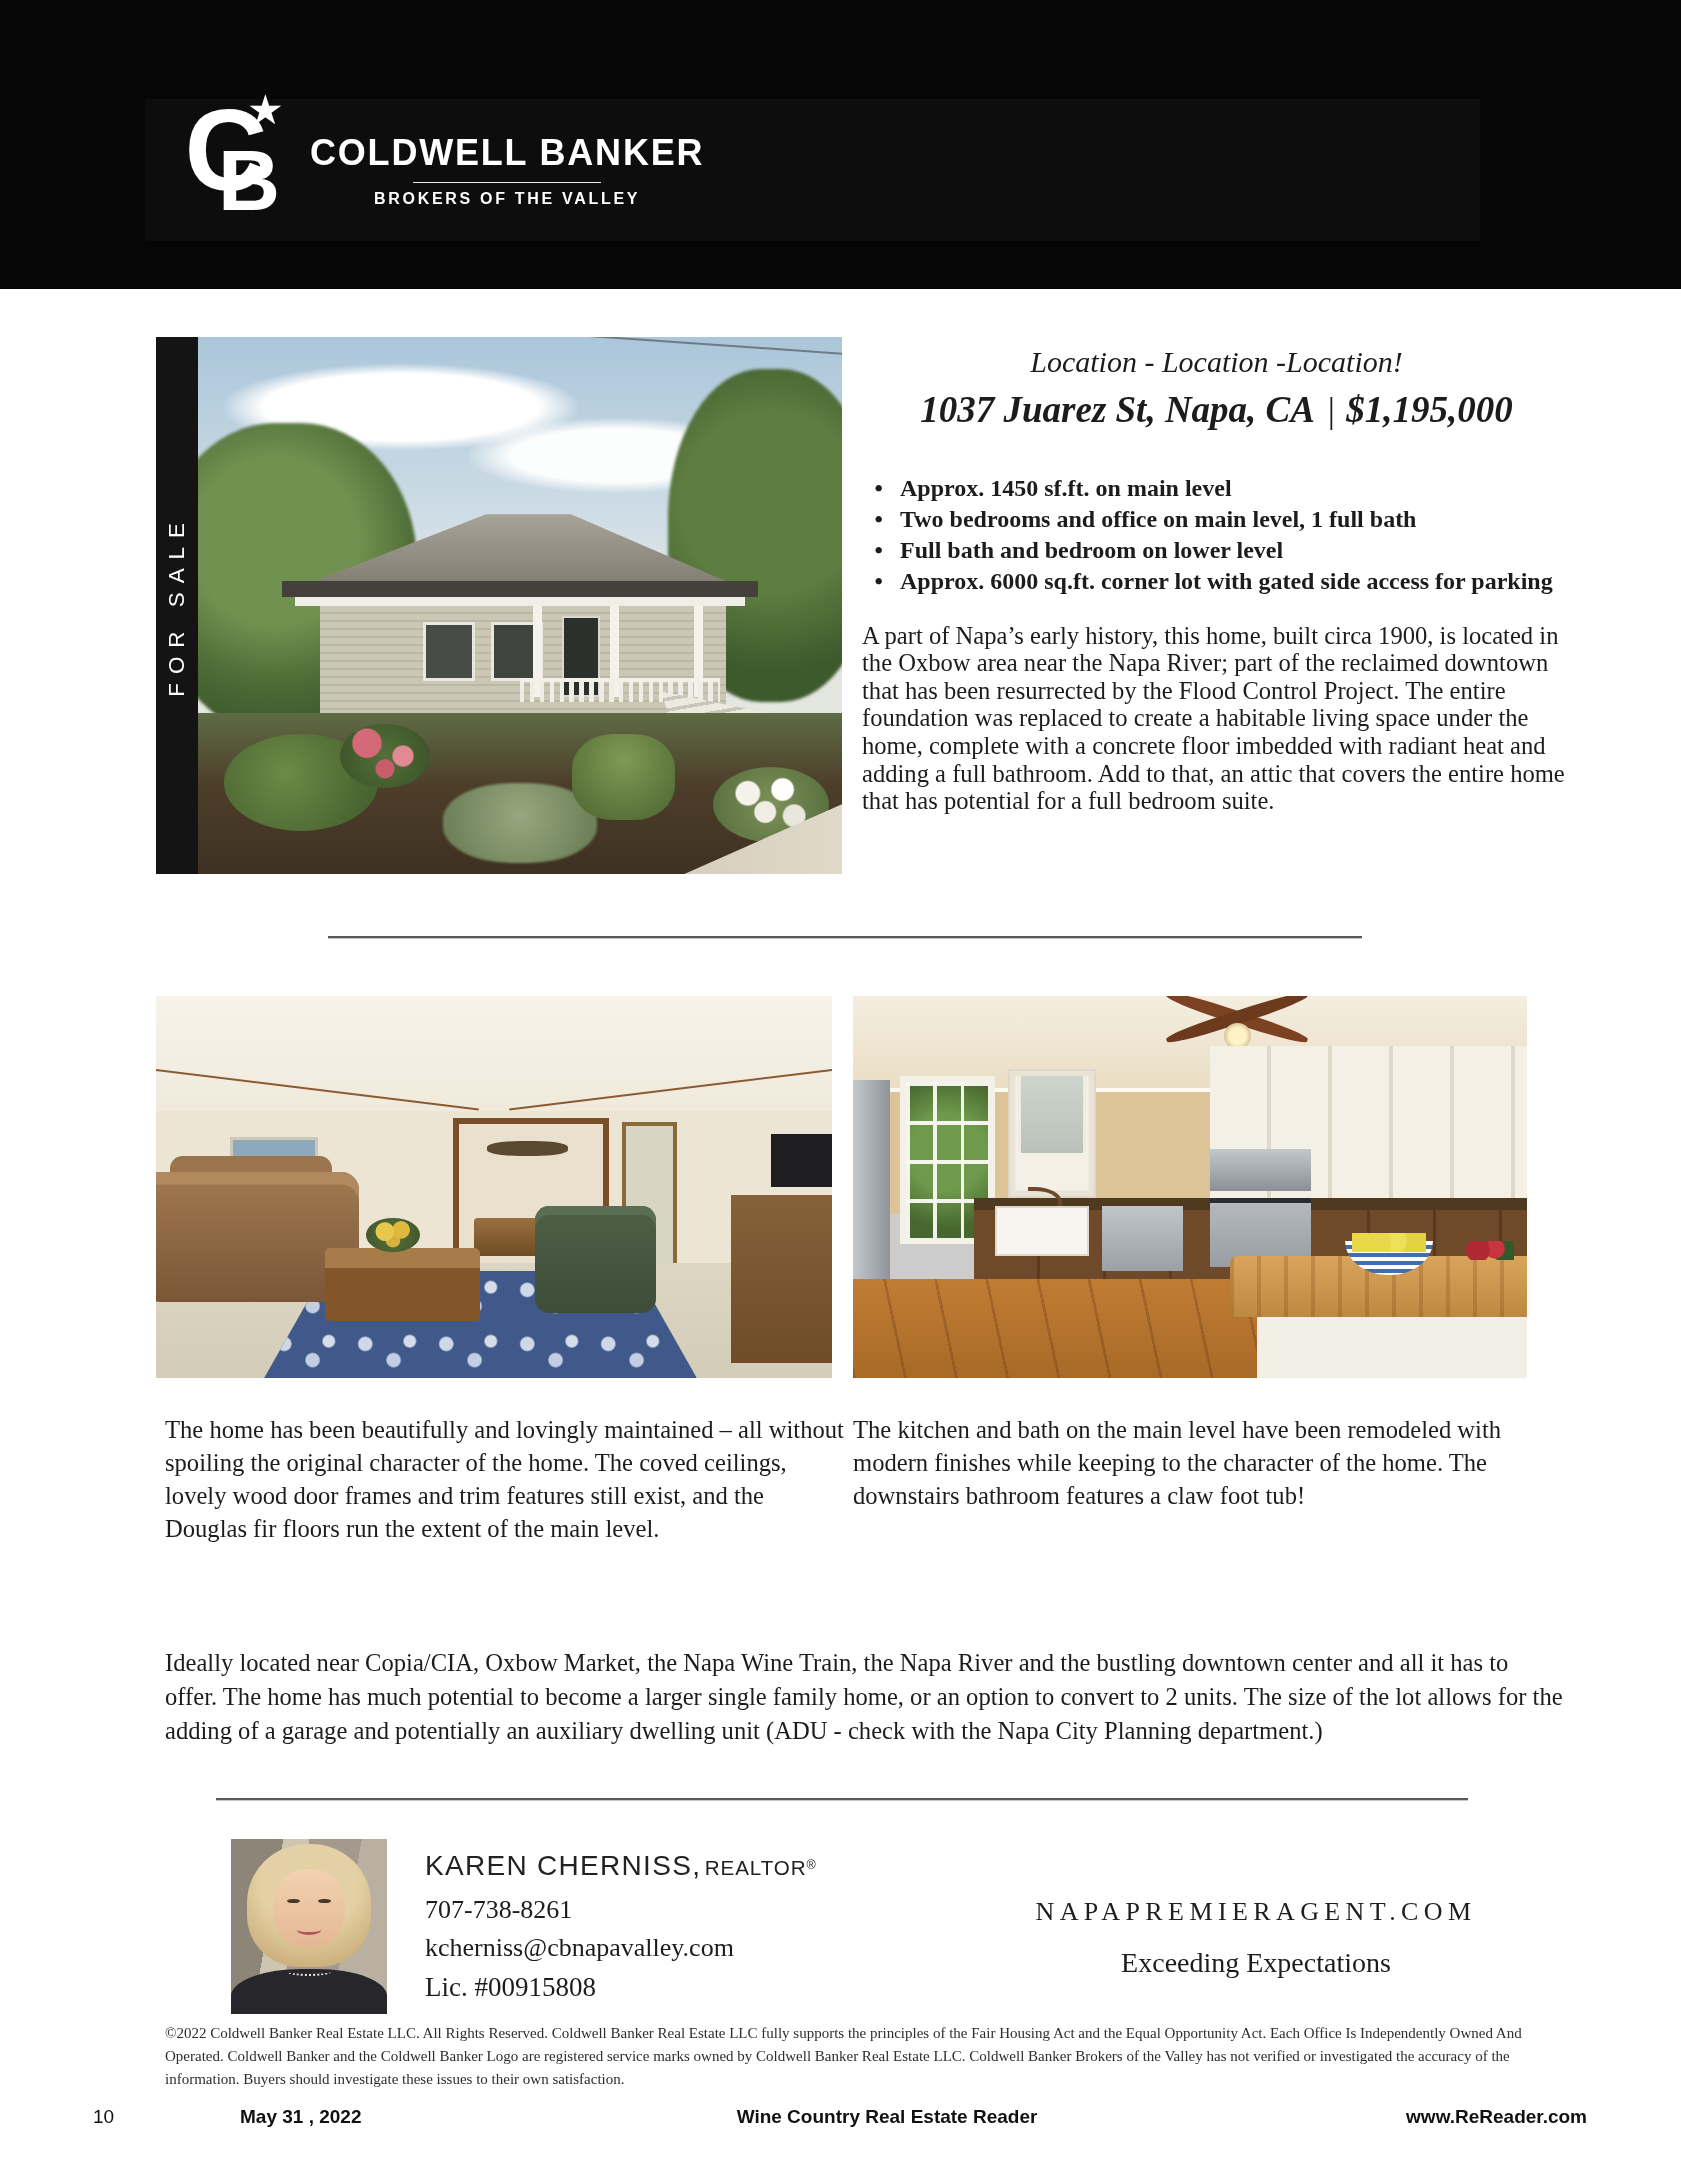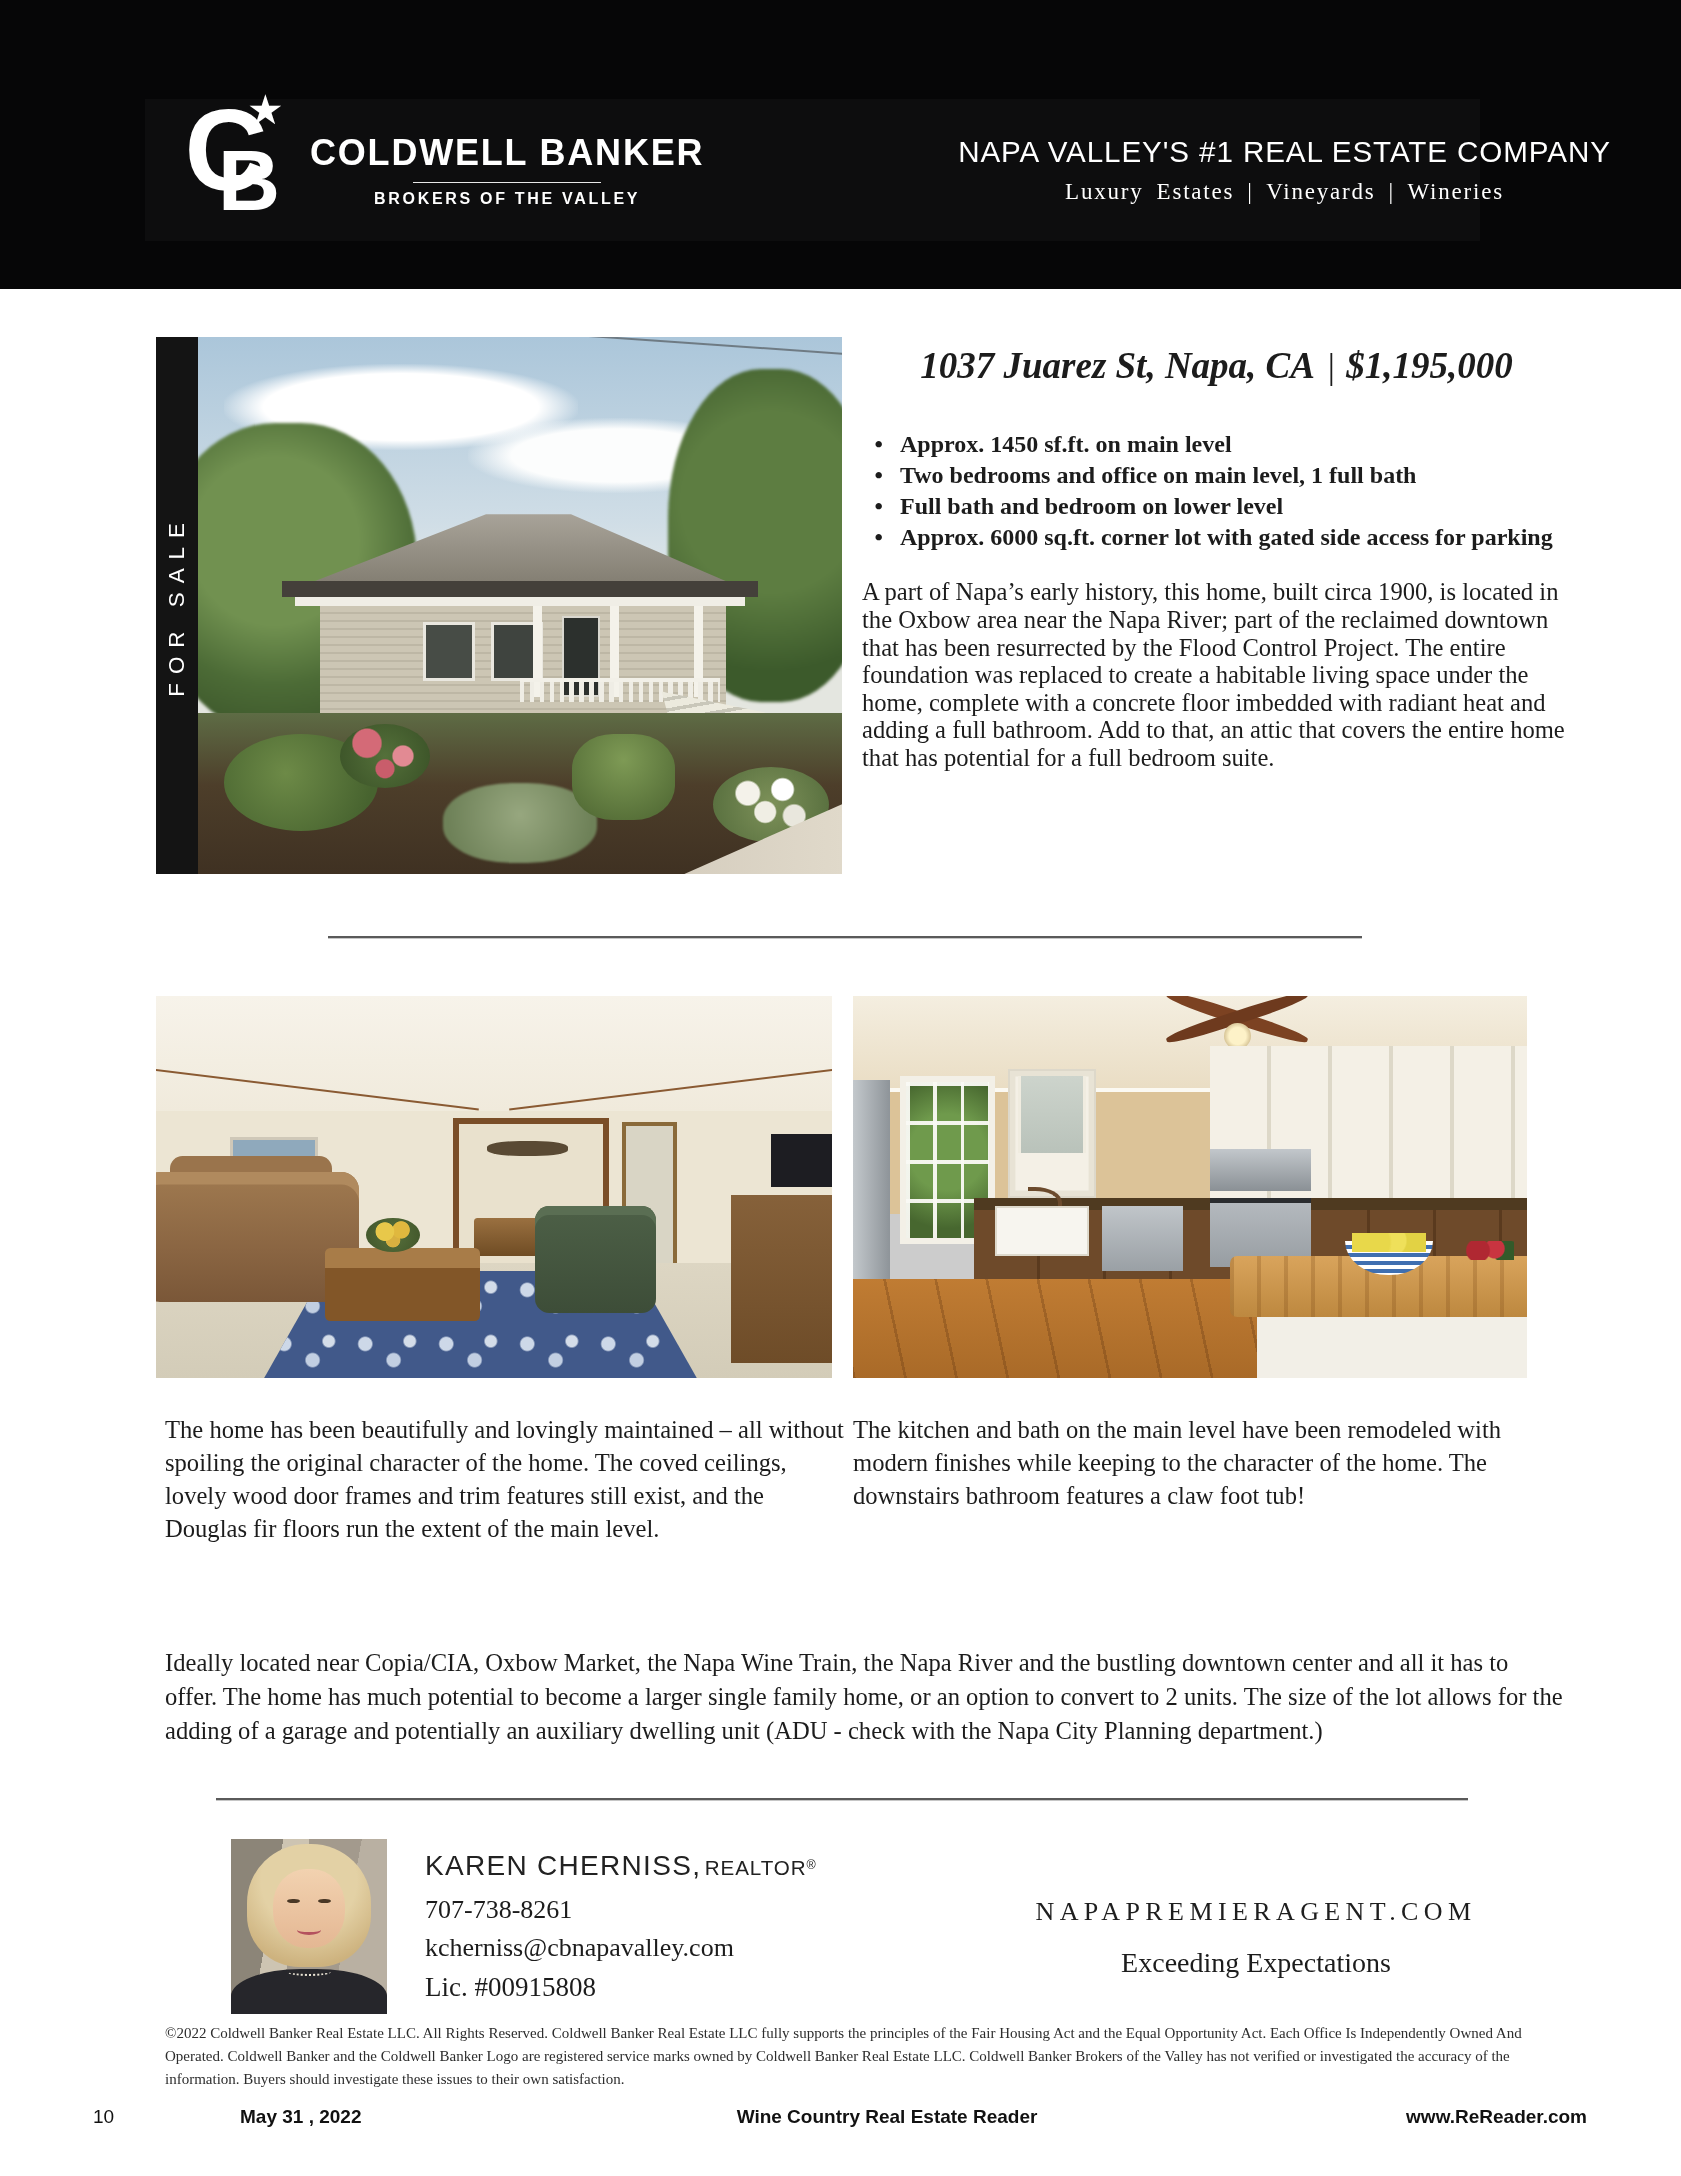--- a/index.html
+++ b/index.html
@@ -225,24 +225,20 @@
           <span class="mono-c">C</span>
           <span class="mono-b">B</span>
           <span class="mono-star">★</span>
         </div>
         <div class="lockup">
           <div class="lockup-title">COLDWELL BANKER</div>
           <div class="lockup-rule"></div>
           <div class="lockup-sub">BROKERS OF THE VALLEY</div>
         </div>
       </div>
-      <div class="tagline-block">
-        <div class="tagline">NAPA VALLEY'S #1 REAL ESTATE COMPANY</div>
-        <div class="subtagline">Luxury Estates | Vineyards | Wineries</div>
-      </div>
     </div>
   </div>
 
   <div class="forsale-strip">
     <span class="forsale-text">FOR SALE</span>
   </div>
 
   <div class="photo-frame photo-house">
     <div class="h-sky"></div>
       <div class="h-cloud1"></div>
@@ -265,20 +261,21 @@
     <div class="h-garden"></div>
       <div class="h-bush1"></div>
       <div class="h-rose"></div>
       <div class="h-lav"></div>
     <div class="h-grass"></div>
       <div class="h-flowersW"></div>
       <div class="h-path"></div>
   </div>
 
   <div class="listing-col">
+    <div class="listing-h1">Location - Location -Location!</div>
     <div class="listing-addr">
       <span>1037 Juarez St, Napa, CA</span><span class="addr-sep">|</span><span>$1,195,000</span>
     </div>
     <ul class="listing-bullets">
       <li>Approx. 1450 sf.ft. on main level</li>
       <li>Two bedrooms and office on main level, 1 full bath</li>
       <li>Full bath and bedroom on lower level</li>
       <li>Approx. 6000 sq.ft. corner lot with gated side access for parking</li>
     </ul>
     <div class="listing-desc">A part of Napa’s early history, this home, built circa 1900, is located in the Oxbow area near the Napa River;  part of the reclaimed downtown that has been resurrected by the Flood Control Project. The entire foundation was replaced to create a habitable living space under the home, complete with a concrete floor imbedded with radiant heat and adding a full bathroom.  Add to that, an attic that covers the entire home that has potential for a full bedroom suite.</div>

